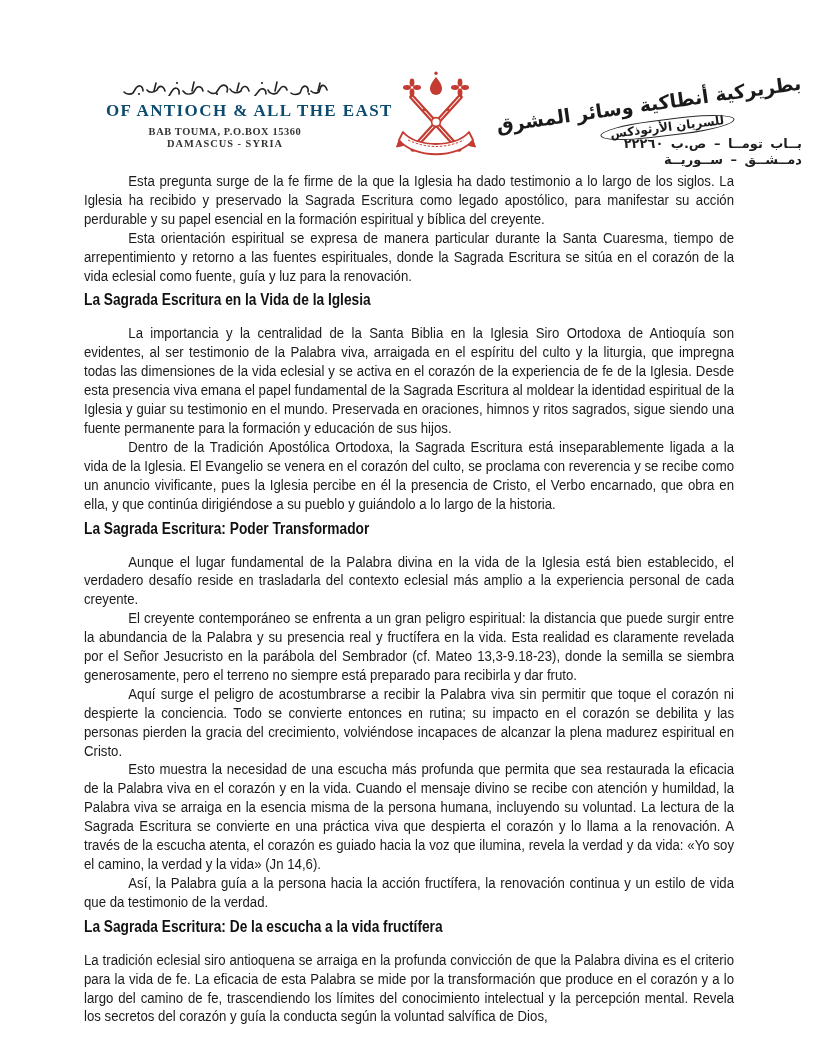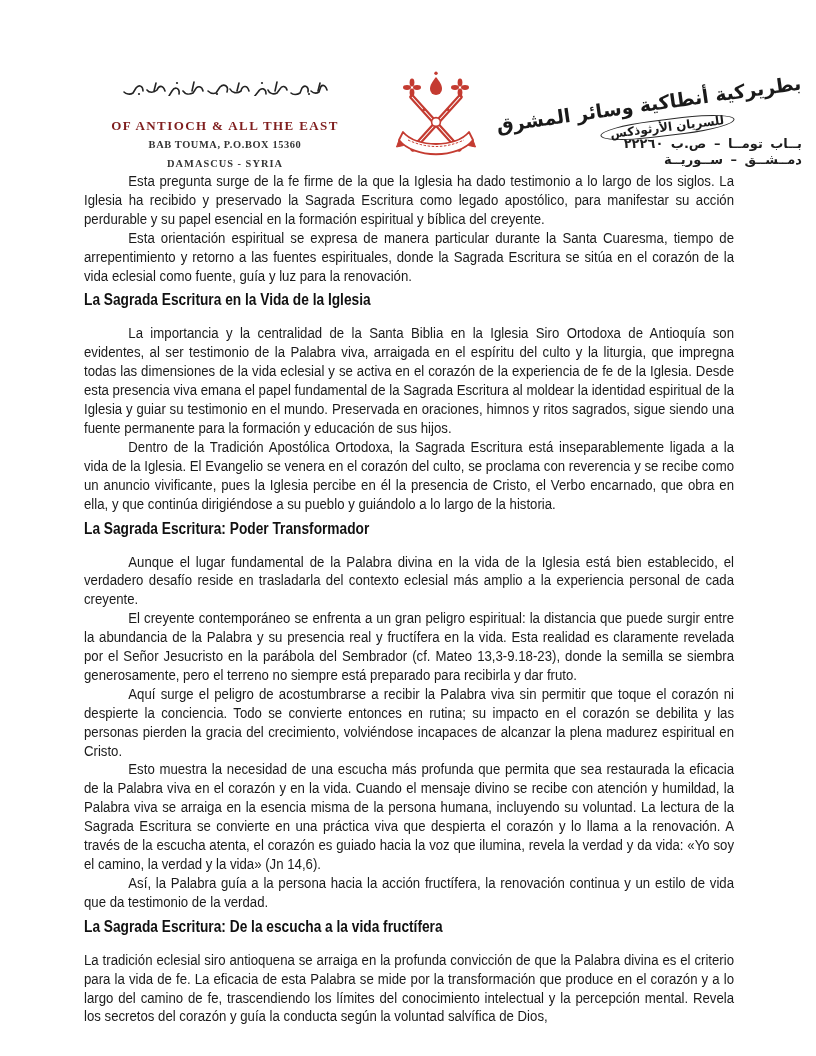--- a/index.html
+++ b/index.html
@@ -7,25 +7,25 @@
     position:relative;width:816px;height:1056px;margin:0 auto;
     background:#ffffff;overflow:hidden;
     font-family:"Liberation Sans",sans-serif;color:#1c1c1c;
   }
 
   
   .hdr-left{position:absolute;left:106px;top:80px;width:238px;text-align:center;}
   .syriac{display:block;margin:0 auto;width:212px;height:16px;}
   .hdr-title{margin-top:9px;font-family:"Liberation Serif",serif;font-weight:700;
              font-size:14.6px;letter-spacing:.4px;color:#111;white-space:nowrap;}
-  .hdr-sub{margin-top:22px;font-family:"Liberation Serif",serif;font-weight:700;
-           font-size:13px;letter-spacing:1.4px;color:#7f1d1d;white-space:nowrap;}
+  .hdr-sub{margin-top:5px;font-family:"Liberation Serif",serif;font-weight:700;
+           font-size:17px;letter-spacing:1.4px;color:#0c4a6e;white-space:nowrap;}
   .hdr-small{margin-top:5px;font-family:"Liberation Serif",serif;font-weight:600;
              font-size:10.4px;letter-spacing:.6px;color:#333;white-space:nowrap;}
-  .hdr-small2{margin-top:8px;font-family:"Liberation Serif",serif;font-weight:600;
+  .hdr-small2{margin-top:1px;font-family:"Liberation Serif",serif;font-weight:600;
               font-size:10.4px;letter-spacing:1px;color:#333;white-space:nowrap;}
 
   .emblem{position:absolute;left:396px;top:70px;width:80px;height:102px;}
 
   .hdr-right{position:absolute;left:566px;top:74px;width:236px;height:96px;}
   .ar-arc{position:absolute;left:0;top:14px;width:100%;text-align:center;
           direction:rtl;transform:rotate(-8deg);
           font-family:"DejaVu Sans",sans-serif;font-weight:700;font-size:19px;
           color:#1a1a1a;white-space:nowrap;letter-spacing:0;}
   .ar-cartouche{position:absolute;left:34px;top:45px;direction:rtl;

